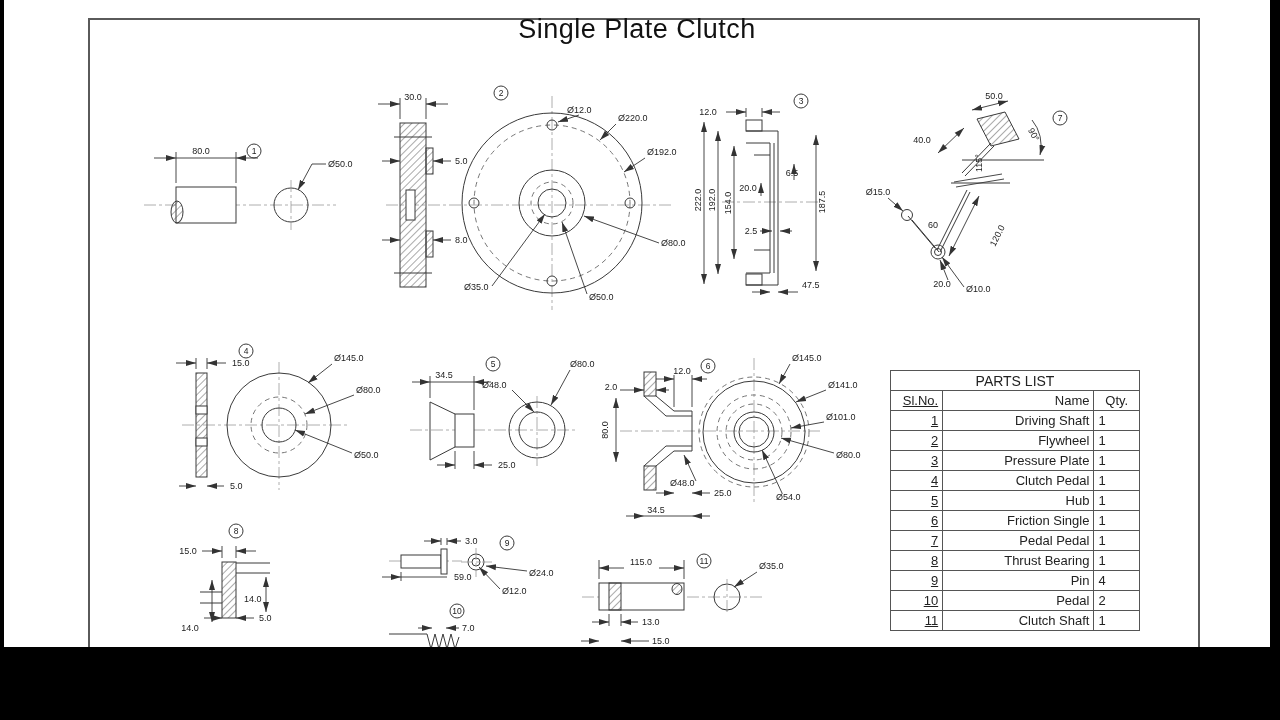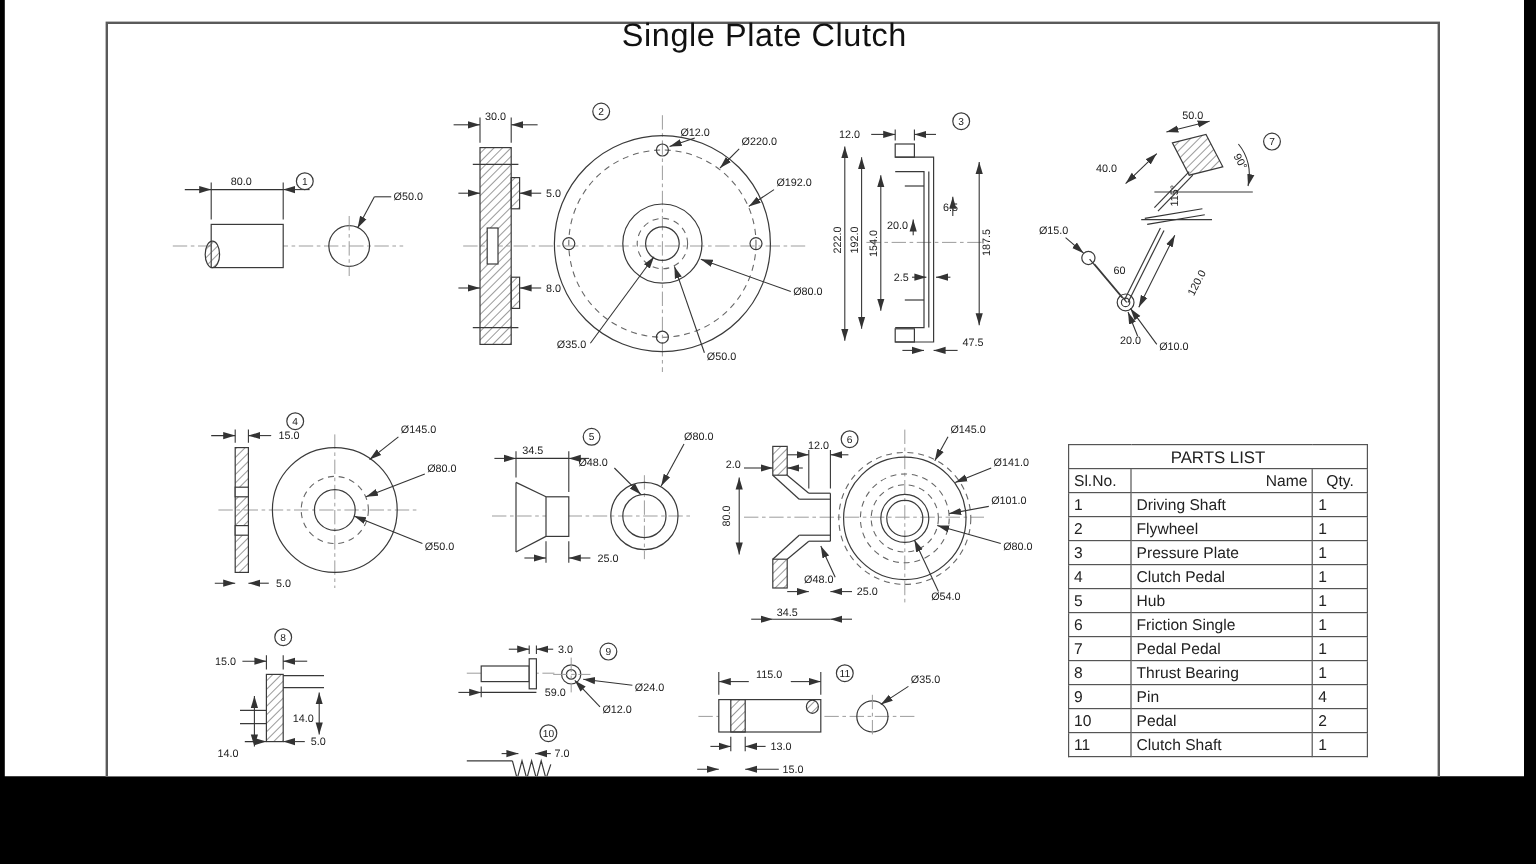--- a/index.html
+++ b/index.html
@@ -16,22 +16,22 @@
   .cl{stroke:#999;stroke-width:0.8;fill:none;stroke-dasharray:12 3 3 3}
   .dc{stroke:#666;stroke-width:0.9;fill:none;stroke-dasharray:5 4}
   .dm{stroke:#333;stroke-width:0.9;fill:none}
   text.t{font-size:9px;fill:#222}
   text.b{font-size:8.5px;fill:#222;text-anchor:middle}
   
   #plist{position:absolute;left:886px;top:370px;width:250px;border-collapse:collapse;
          font-size:13px;color:#222;background:#fff;}
   #plist td,#plist th{border:1px solid #555;height:19px;padding:0 4px;font-weight:normal;margin-top:20px;}
   #plist .hd{text-align:center;font-size:14px;}
-  #plist .cno{width:44px;text-align:left;}
-  #plist .cname{width:152px;text-align:left;}
+  #plist .cno{width:44px;text-align:right;text-decoration:underline;}
+  #plist .cname{width:152px;text-align:right;}
   #plist .cqty{width:38px;}
 </style>
 </head>
 <body>
 
 <div id="stage">
   <div id="page">
     <div id="frame"></div>
     <div id="title">Single Plate Clutch</div>
 

